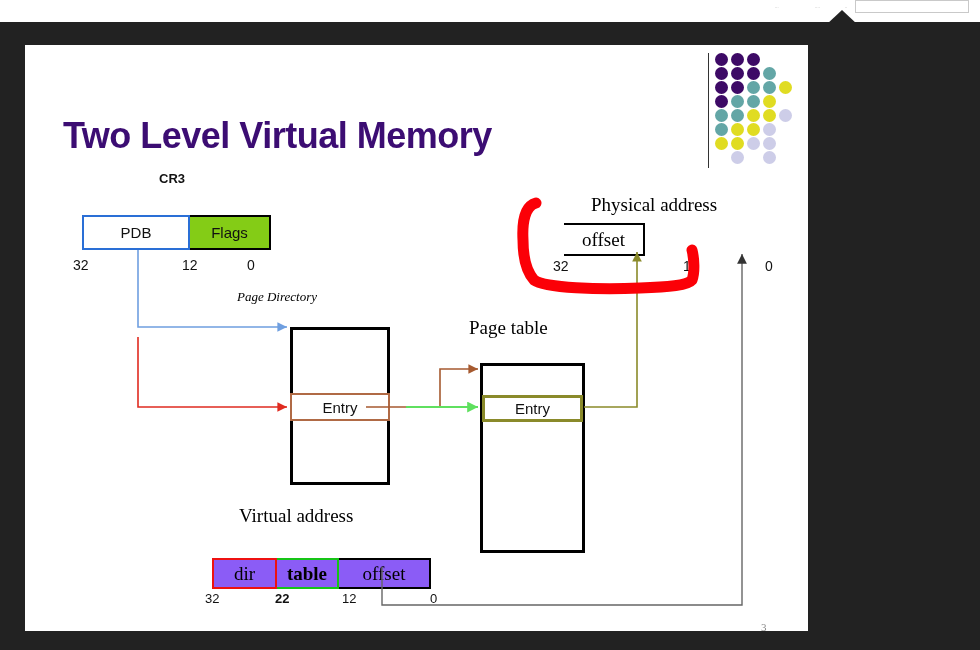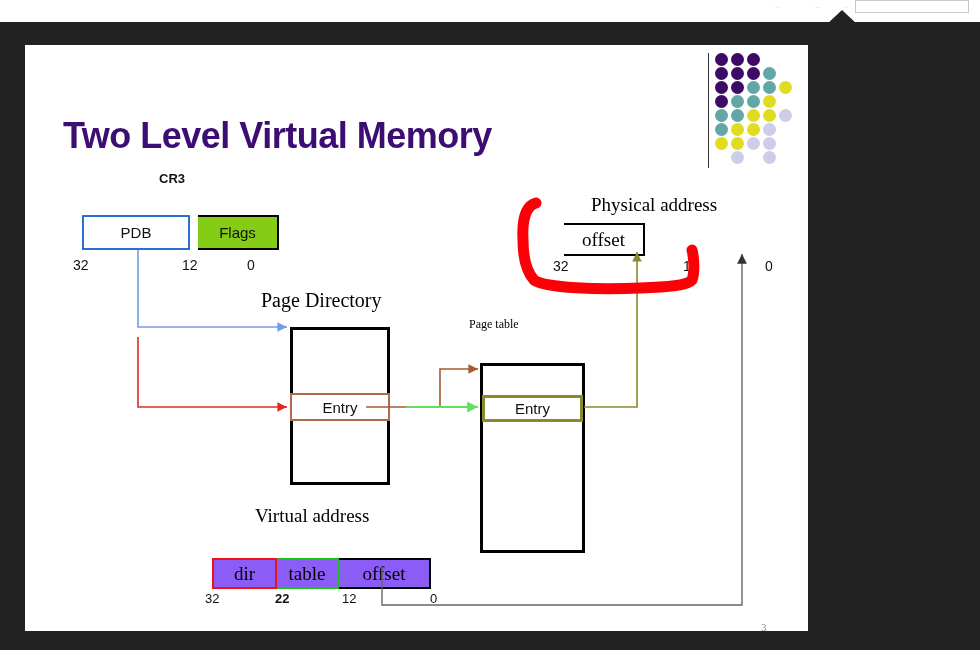--- a/index.html
+++ b/index.html
@@ -29,29 +29,29 @@
       color:#3c0d73;letter-spacing:-0.5px;white-space:nowrap;}
 
   
   .dots{position:absolute;left:690px;top:8px;width:90px;height:115px;}
   .dot{position:absolute;width:13px;height:13px;border-radius:50%;}
   .dot-rule{position:absolute;left:683px;top:8px;width:1px;height:115px;background:#333;}
 
   
   .serif{font-family:"Liberation Serif", serif;color:#000;}
   .lbl-phys{position:absolute;left:566px;top:140px;font-size:19px;margin-top:9px;}
-  .lbl-pagedir{position:absolute;left:236px;top:244px;font-size:20px;}
-  .lbl-pagetab{position:absolute;left:444px;top:272px;font-size:12px;}
-  .lbl-virt{position:absolute;left:230px;top:460px;font-size:19px;}
+  .lbl-pagedir{position:absolute;left:212px;top:244px;font-size:13px;font-style:italic;}
+  .lbl-pagetab{position:absolute;left:444px;top:272px;font-size:19px;}
+  .lbl-virt{position:absolute;left:214px;top:460px;font-size:19px;}
 
   .cr3{position:absolute;left:134px;top:126px;font-size:13px;font-weight:bold;color:#111;
       font-family:"Liberation Sans",sans-serif;}
 
   
-  .reg{position:absolute;left:57px;top:170px;height:35px;display:flex;gap:8px;}
+  .reg{position:absolute;left:57px;top:170px;height:35px;display:flex;}
   .reg .pdb{width:108px;height:100%;border:2px solid #2a6fd6;box-sizing:border-box;
       display:flex;align-items:center;justify-content:center;background:#fff;
       font-size:15px;color:#111;}
   .reg .flags{width:81px;height:100%;border:2px solid #000;border-left:none;box-sizing:border-box;
       display:flex;align-items:center;justify-content:center;background:#84cc16;
       font-size:15px;color:#111;}
 
   .bit{position:absolute;font-size:14px;color:#111;font-family:"Liberation Sans",sans-serif;}
   .b32a{left:48px;top:212px;}
   .b12a{left:157px;top:212px;}
@@ -76,21 +76,21 @@
       font-size:15px;color:#111;background:#fff;box-sizing:border-box;
       font-family:"Liberation Sans",sans-serif;}
   .entry-pd{left:265px;top:348px;width:100px;height:28px;border:2px solid #b06a45;}
   .entry-pt{left:457px;top:350px;width:101px;height:27px;border:3px solid #8a8a2a;}
 
   
   .virt{position:absolute;left:187px;top:513px;height:31px;display:flex;}
   .virt div{height:100%;box-sizing:border-box;display:flex;align-items:center;justify-content:center;
       background:#8b5cf6;font-family:"Liberation Serif",serif;font-size:19px;color:#000;}
   .virt .dir{width:65px;border:2px solid #ee1111;}
-  .virt .tbl{width:62px;border:2px solid #16c416;border-left:none;}
+  .virt .tbl{width:62px;border:2px solid #16c416;border-left:none;font-weight:bold;}
   .virt .off{width:92px;border:2px solid #000;border-left:none;}
   .b32c{left:180px;top:546px;}
   .b22c{left:250px;top:546px;font-weight:bold;}
   .b12c{left:317px;top:546px;}
   .b0c{left:405px;top:546px;}
   .bit.small{font-size:13px;}
 
   .slide-num{position:absolute;left:736px;top:576px;font-size:11px;color:#888;
       font-family:"Liberation Serif",serif;}
 

